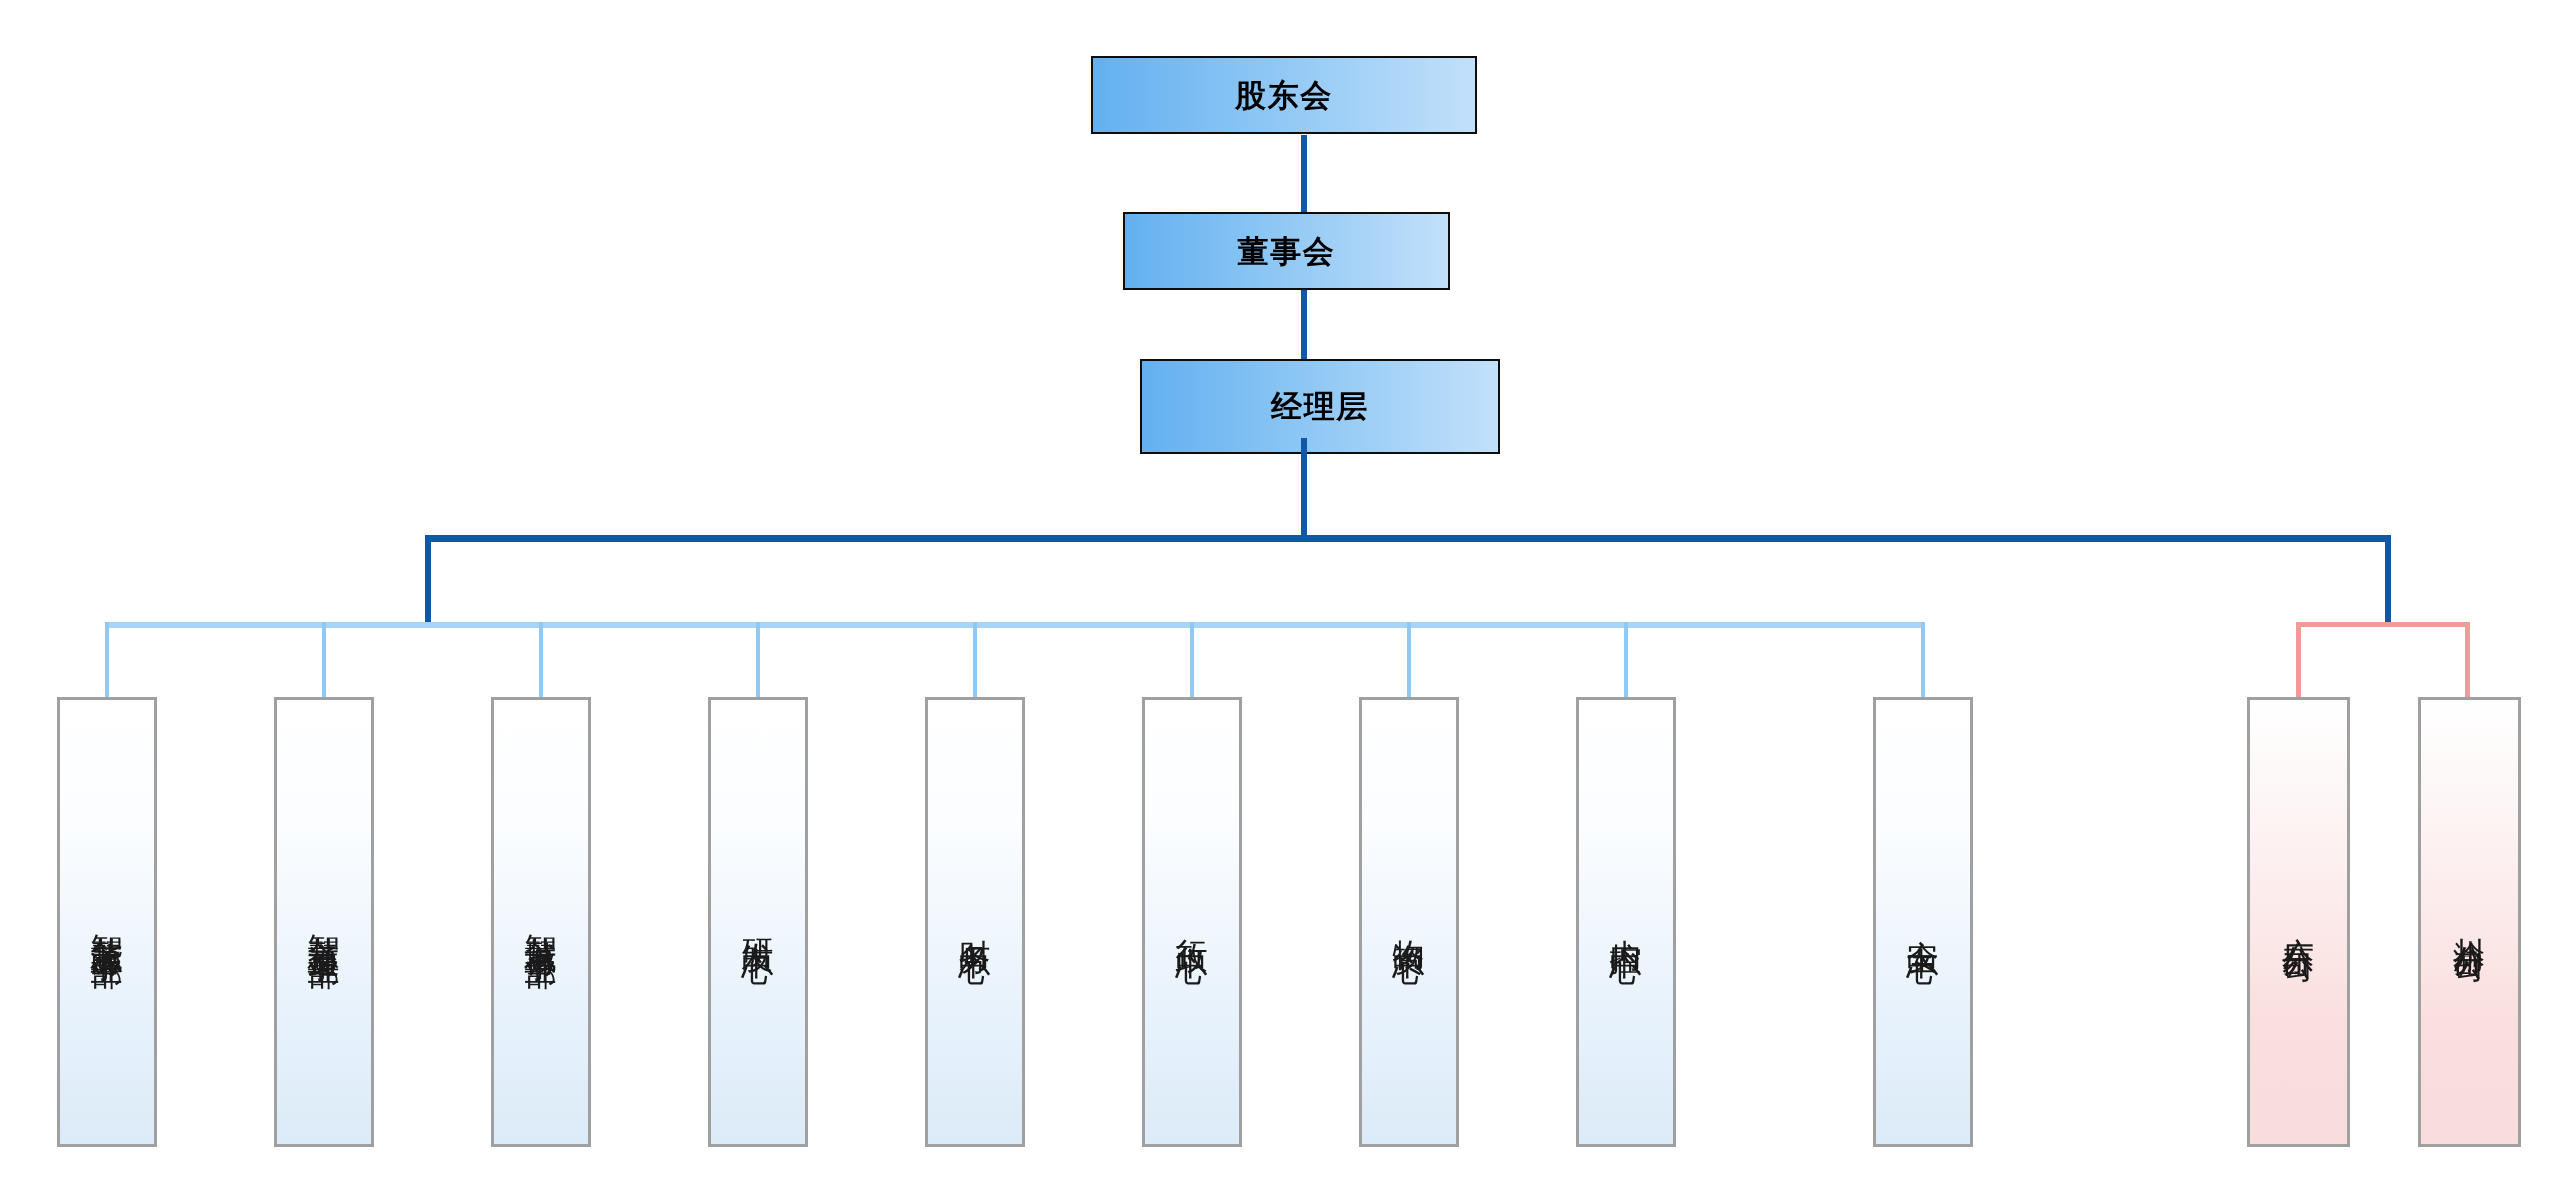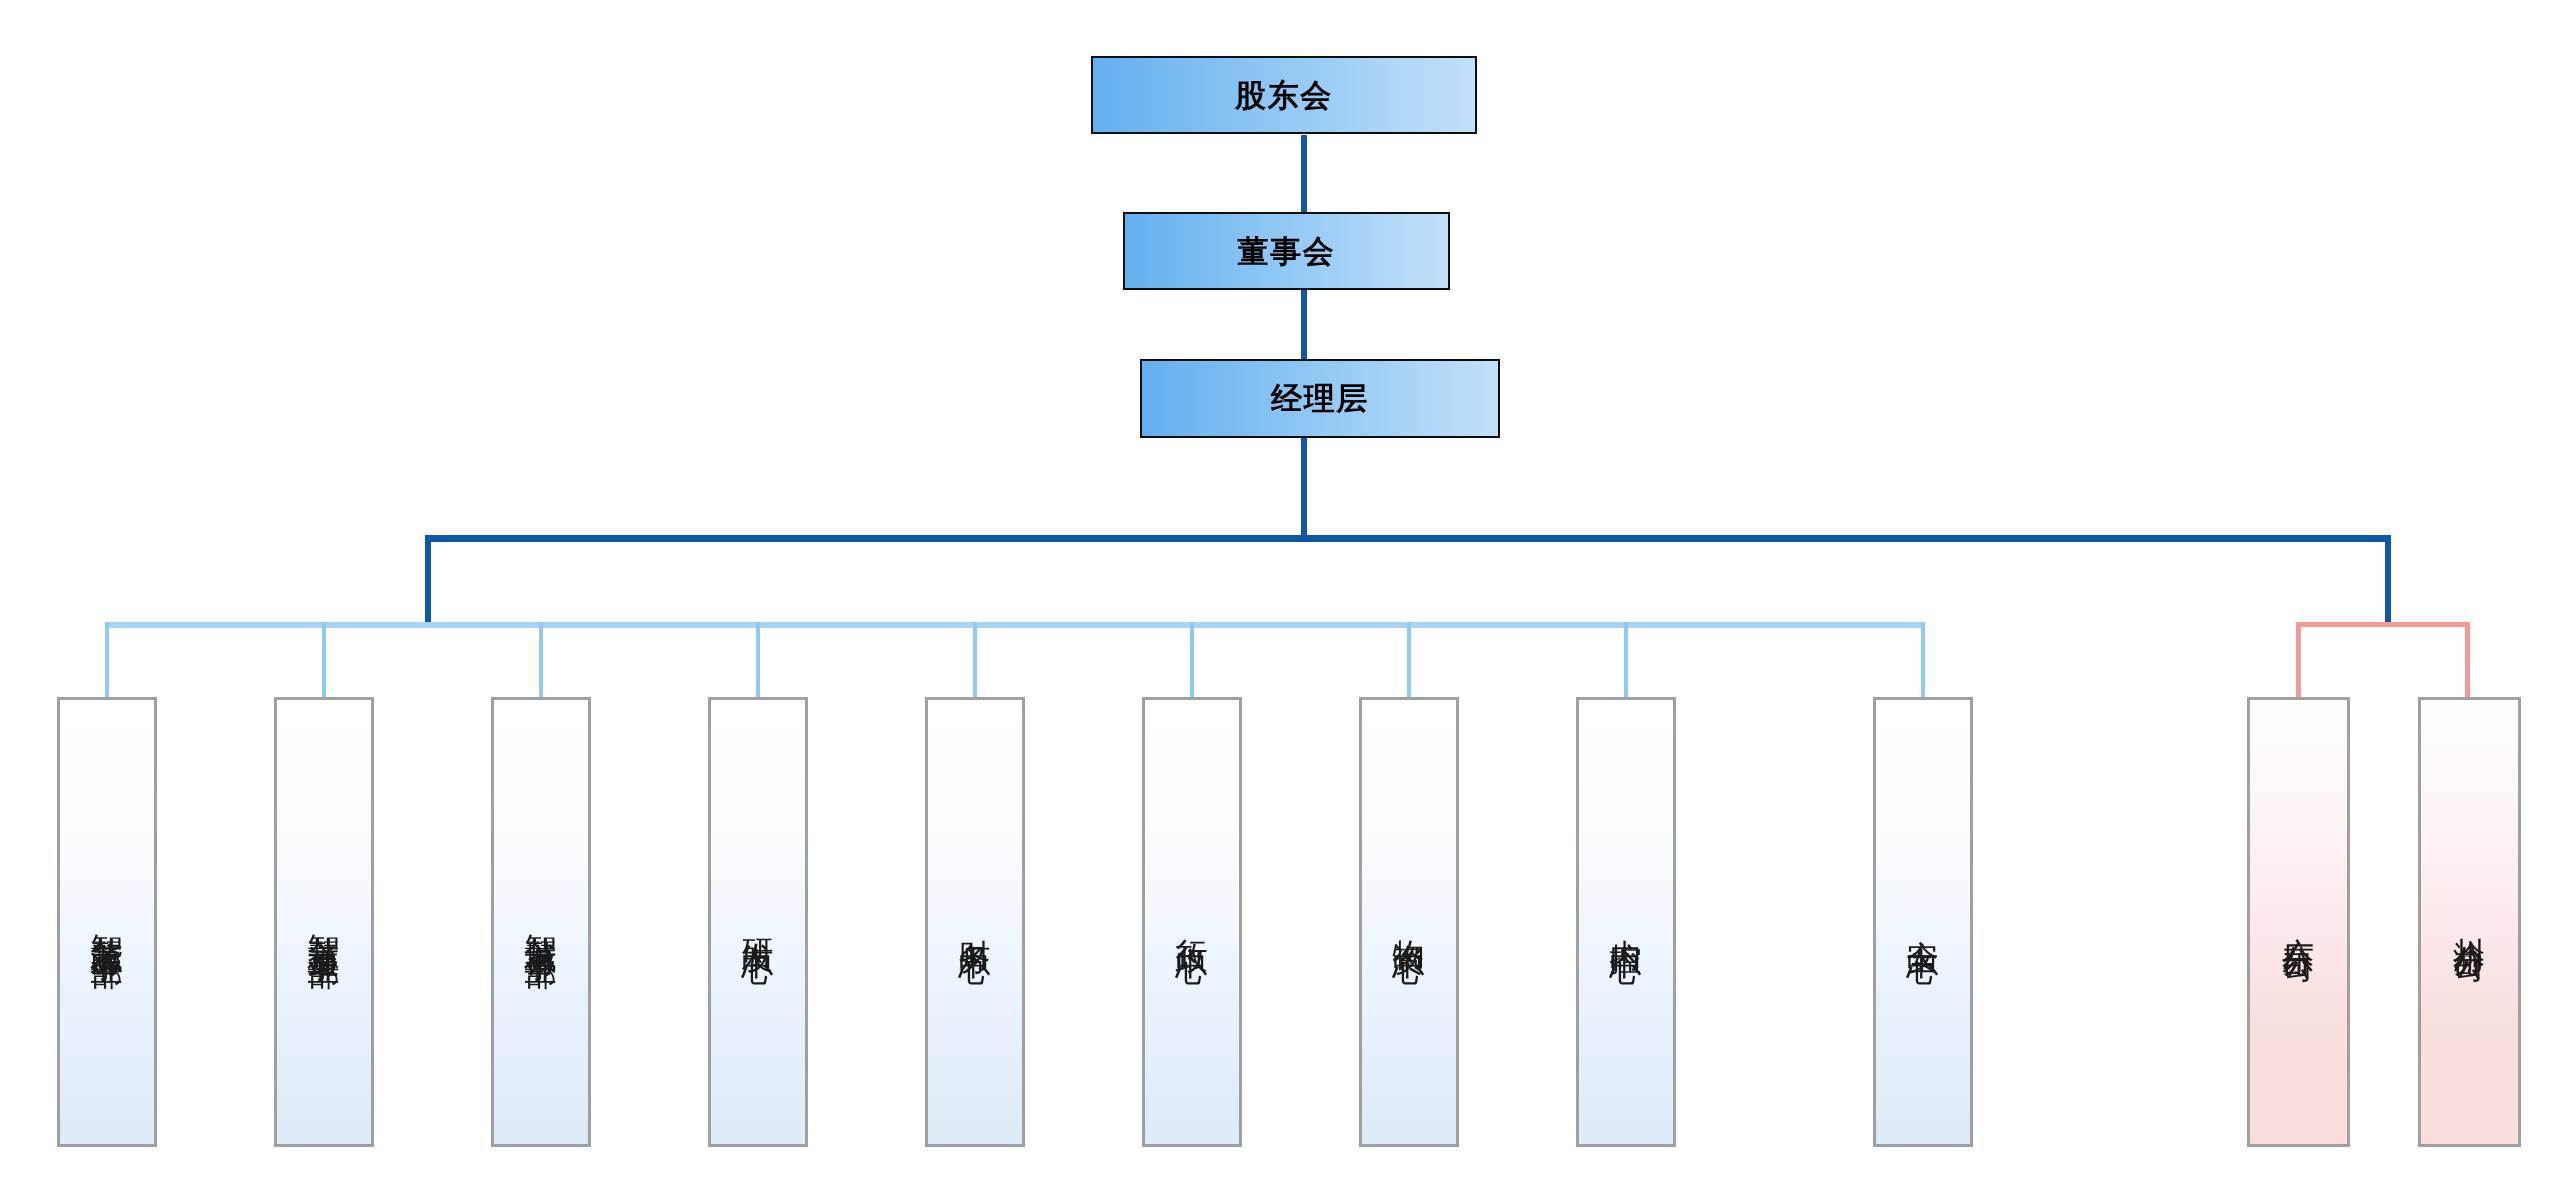--- a/index.html
+++ b/index.html
@@ -86,21 +86,21 @@
   </div>
 
   <div class="conn conn-v-dark" style="left:1301px; top:135px; height:78px;"></div>
 
   <div class="exec-box" style="left:1123px; top:212px; width:327px; height:78px;">
     <span class="exec-label">董事会</span>
   </div>
 
   <div class="conn conn-v-dark" style="left:1301px; top:290px; height:70px;"></div>
 
-  <div class="exec-box" style="left:1140px; top:359px; width:360px; height:79px;">
+  <div class="exec-box" style="left:1140px; top:359px; width:360px; height:95px;">
     <span class="exec-label">经理层</span>
   </div>
 
   <div class="conn conn-v-dark" style="left:1301px; top:438px; height:100px;"></div>
 
   <div class="conn conn-h-dark" style="left:425px; top:535px; width:1966px;"></div>
 
   <div class="conn conn-v-dark" style="left:425px; top:535px; height:92px;"></div>
 
   <div class="conn conn-v-dark" style="left:2385px; top:535px; height:89px;"></div>

